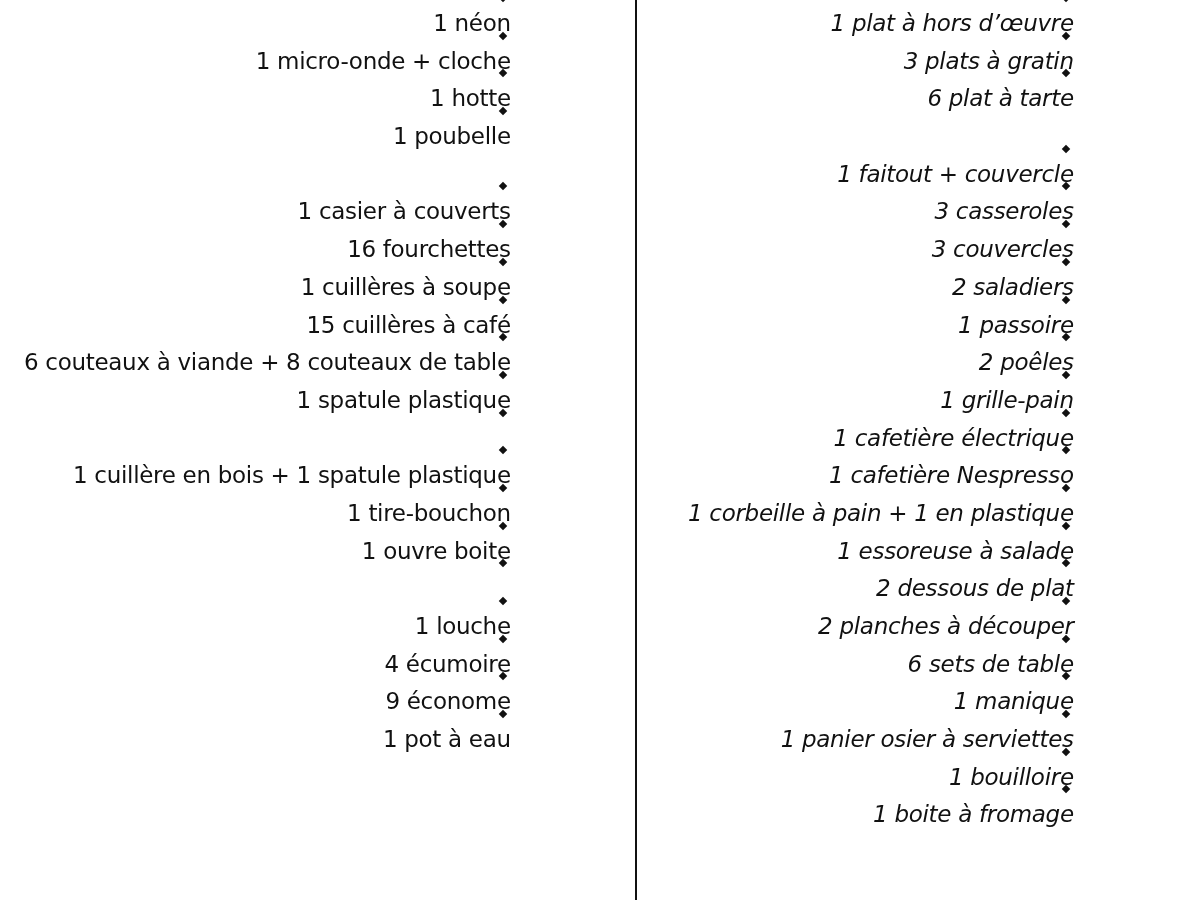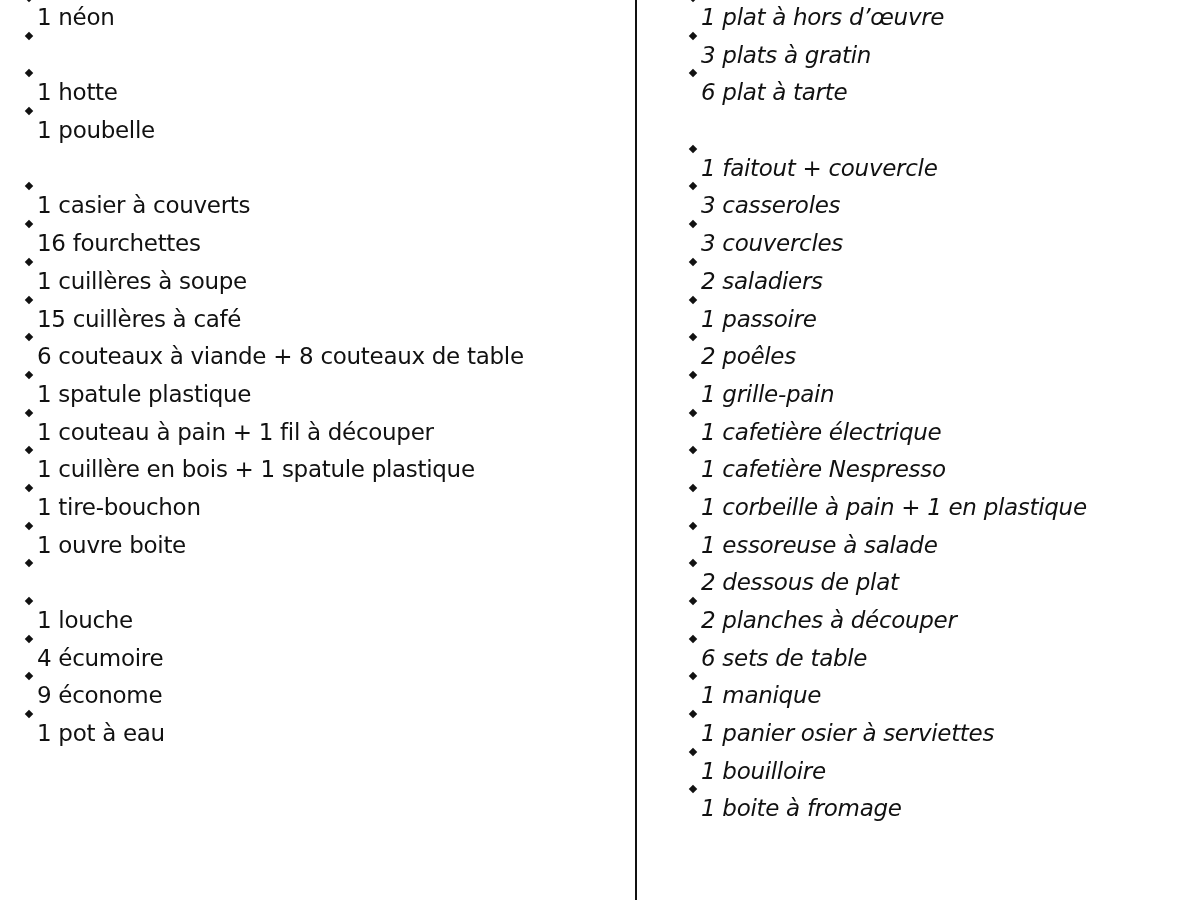--- a/index.html
+++ b/index.html
@@ -25,22 +25,23 @@
       list-style: none;
       margin: 0;
       padding: 0;
     }
     .item {
       height: 37.7px;
       line-height: 37.7px;
       font-size: 23px;
       white-space: nowrap;
       display: flex;
-      align-items: flex-start;
+      align-items: flex-end;
       letter-spacing: -0.3px;
+      flex-direction: column;
     }
     .item.spacer {
       height: 37.7px;
     }
     .bullet {
       display: inline-block;
       width: 6px;
       height: 6px;
       background: #111111;
       transform: rotate(45deg);
@@ -66,20 +67,21 @@
 
 <div class="column col-left">
   <ul class="list">
 
     <li class="item">
         <span class="bullet"></span>
         <span>1 néon</span>
       </li>
     <li class="item">
         <span class="bullet"></span>
+        <span>1 micro-onde + cloche</span>
       </li>
     <li class="item">
         <span class="bullet"></span>
         <span>1 hotte</span>
       </li>
     <li class="item">
         <span class="bullet"></span>
         <span>1 poubelle</span>
       </li>
     <li class="item spacer"></li>
@@ -103,21 +105,20 @@
     <li class="item">
         <span class="bullet"></span>
         <span>6 couteaux à viande + 8 couteaux de table</span>
       </li>
     <li class="item">
         <span class="bullet"></span>
         <span>1 spatule plastique</span>
       </li>
     <li class="item">
         <span class="bullet"></span>
-        <span>1 couteau à pain + 1 fil à découper</span>
       </li>
     <li class="item">
         <span class="bullet"></span>
         <span>1 cuillère en bois + 1 spatule plastique</span>
       </li>
     <li class="item">
         <span class="bullet"></span>
         <span>1 tire-bouchon</span>
       </li>
     <li class="item">

